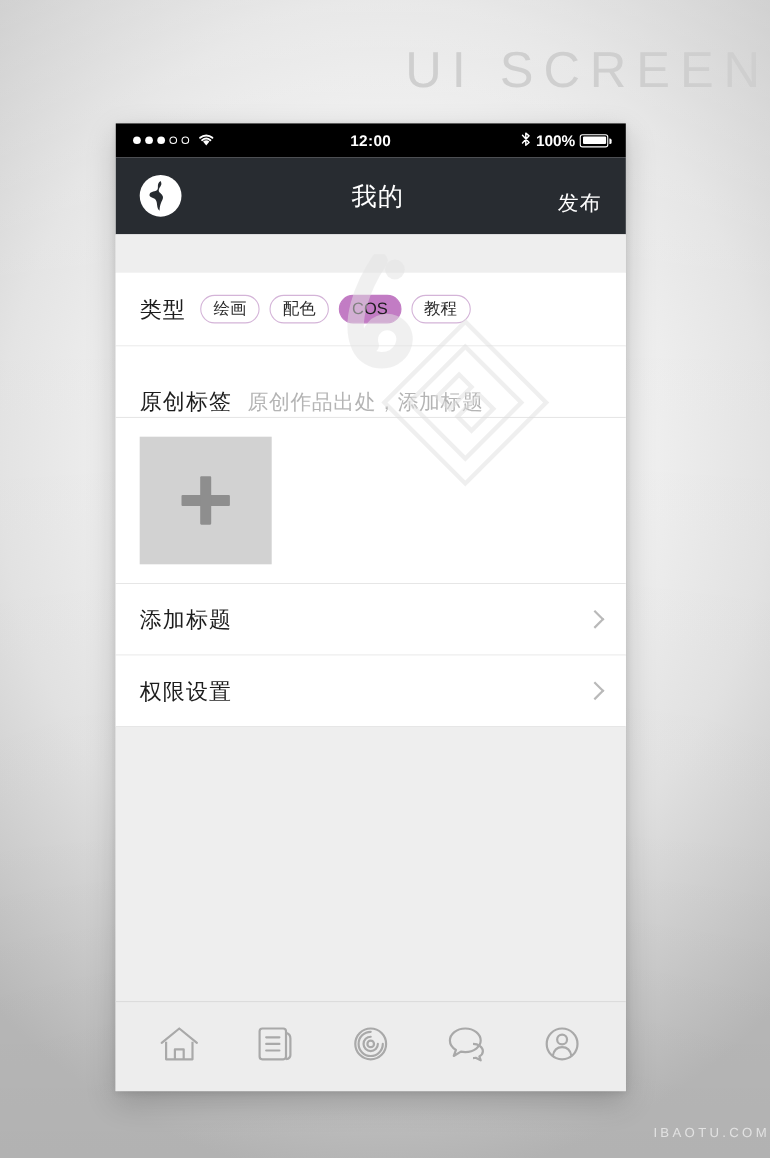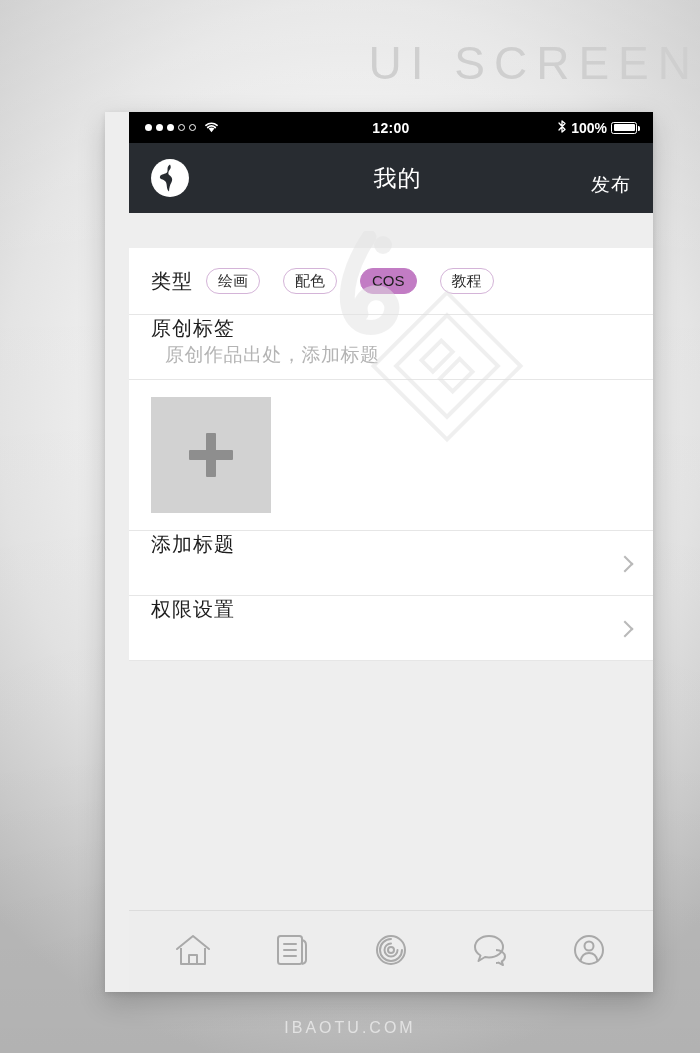--- a/index.html
+++ b/index.html
@@ -42,40 +42,39 @@
     font-weight: 400;
     user-select: none;
   }
 
   
   #footer-watermark {
     position: absolute;
     bottom: 16px;
     left: 0;
     width: 100%;
-    text-align: center;
-    font-size: 16px;
+    text-align: right;
+    font-size: 12px;
     letter-spacing: 3px;
     color: #e2e2e2;
     user-select: none;
   }
 
   
   #phone {
     position: absolute;
     left: 105px;
     top: 112px;
-    width: 548px;
+    width: 464px;
     height: 880px;
     background: #eeeeee;
     box-shadow: 0 10px 26px rgba(0,0,0,0.20), 0 2px 6px rgba(0,0,0,0.10);
     overflow: hidden;
     display: flex;
     flex-direction: column;
-    padding-left: 24px;
   }
 
   
   #status-bar {
     height: 31px;
     background: #000;
     color: #fff;
     display: flex;
     align-items: center;
     padding: 0 16px;
@@ -170,45 +169,44 @@
     align-items: center;
     padding: 0 22px;
     background: #fff;
   }
   .row-label {
     font-size: 20px;
     color: #1d1d1d;
     letter-spacing: 1px;
     white-space: nowrap;
   }
-  #type-pills { display: flex; align-items: center; gap: 23px; margin-left: 13px; }
+  #type-pills { display: flex; align-items: center; gap: 9px; margin-left: 13px; }
   .pill {
     border: 1.3px solid #d4b4d8;
     border-radius: 14px;
     padding: 3px 11px 4px;
     font-size: 15px;
     color: #2b2b2b;
     line-height: 1.15;
     background: #fff;
     white-space: nowrap;
   }
   .pill.selected {
     background: #c27cc4;
     border-color: #c27cc4;
     color: #1d1d1d;
   }
 
   
   #origin-row {
     height: 64px;
     display: flex;
-    align-items: flex-start;
+    align-items: flex-end;
     padding: 0 22px;
     background: #fff;
-    flex-direction: column;
   }
   .row-placeholder {
     font-size: 19px;
     color: #b4b4b4;
     margin-left: 14px;
     letter-spacing: 0.5px;
     white-space: nowrap;
   }
 
   
@@ -229,23 +227,22 @@
   }
   .plus-h, .plus-v { position: absolute; background: #8e8e8e; border-radius: 1px; }
   .plus-h { width: 44px; height: 10px; }
   .plus-v { width: 10px; height: 44px; }
 
   
   .link-row {
     height: 64px;
     background: #fff;
     display: flex;
-    align-items: flex-start;
+    align-items: center;
     padding: 0 22px;
-    flex-direction: column;
   }
   .chevron {
     margin-left: auto;
     width: 12px; height: 12px;
     border-right: 2.2px solid #b9b9b9;
     border-top: 2.2px solid #b9b9b9;
     transform: rotate(45deg);
   }
 
   

